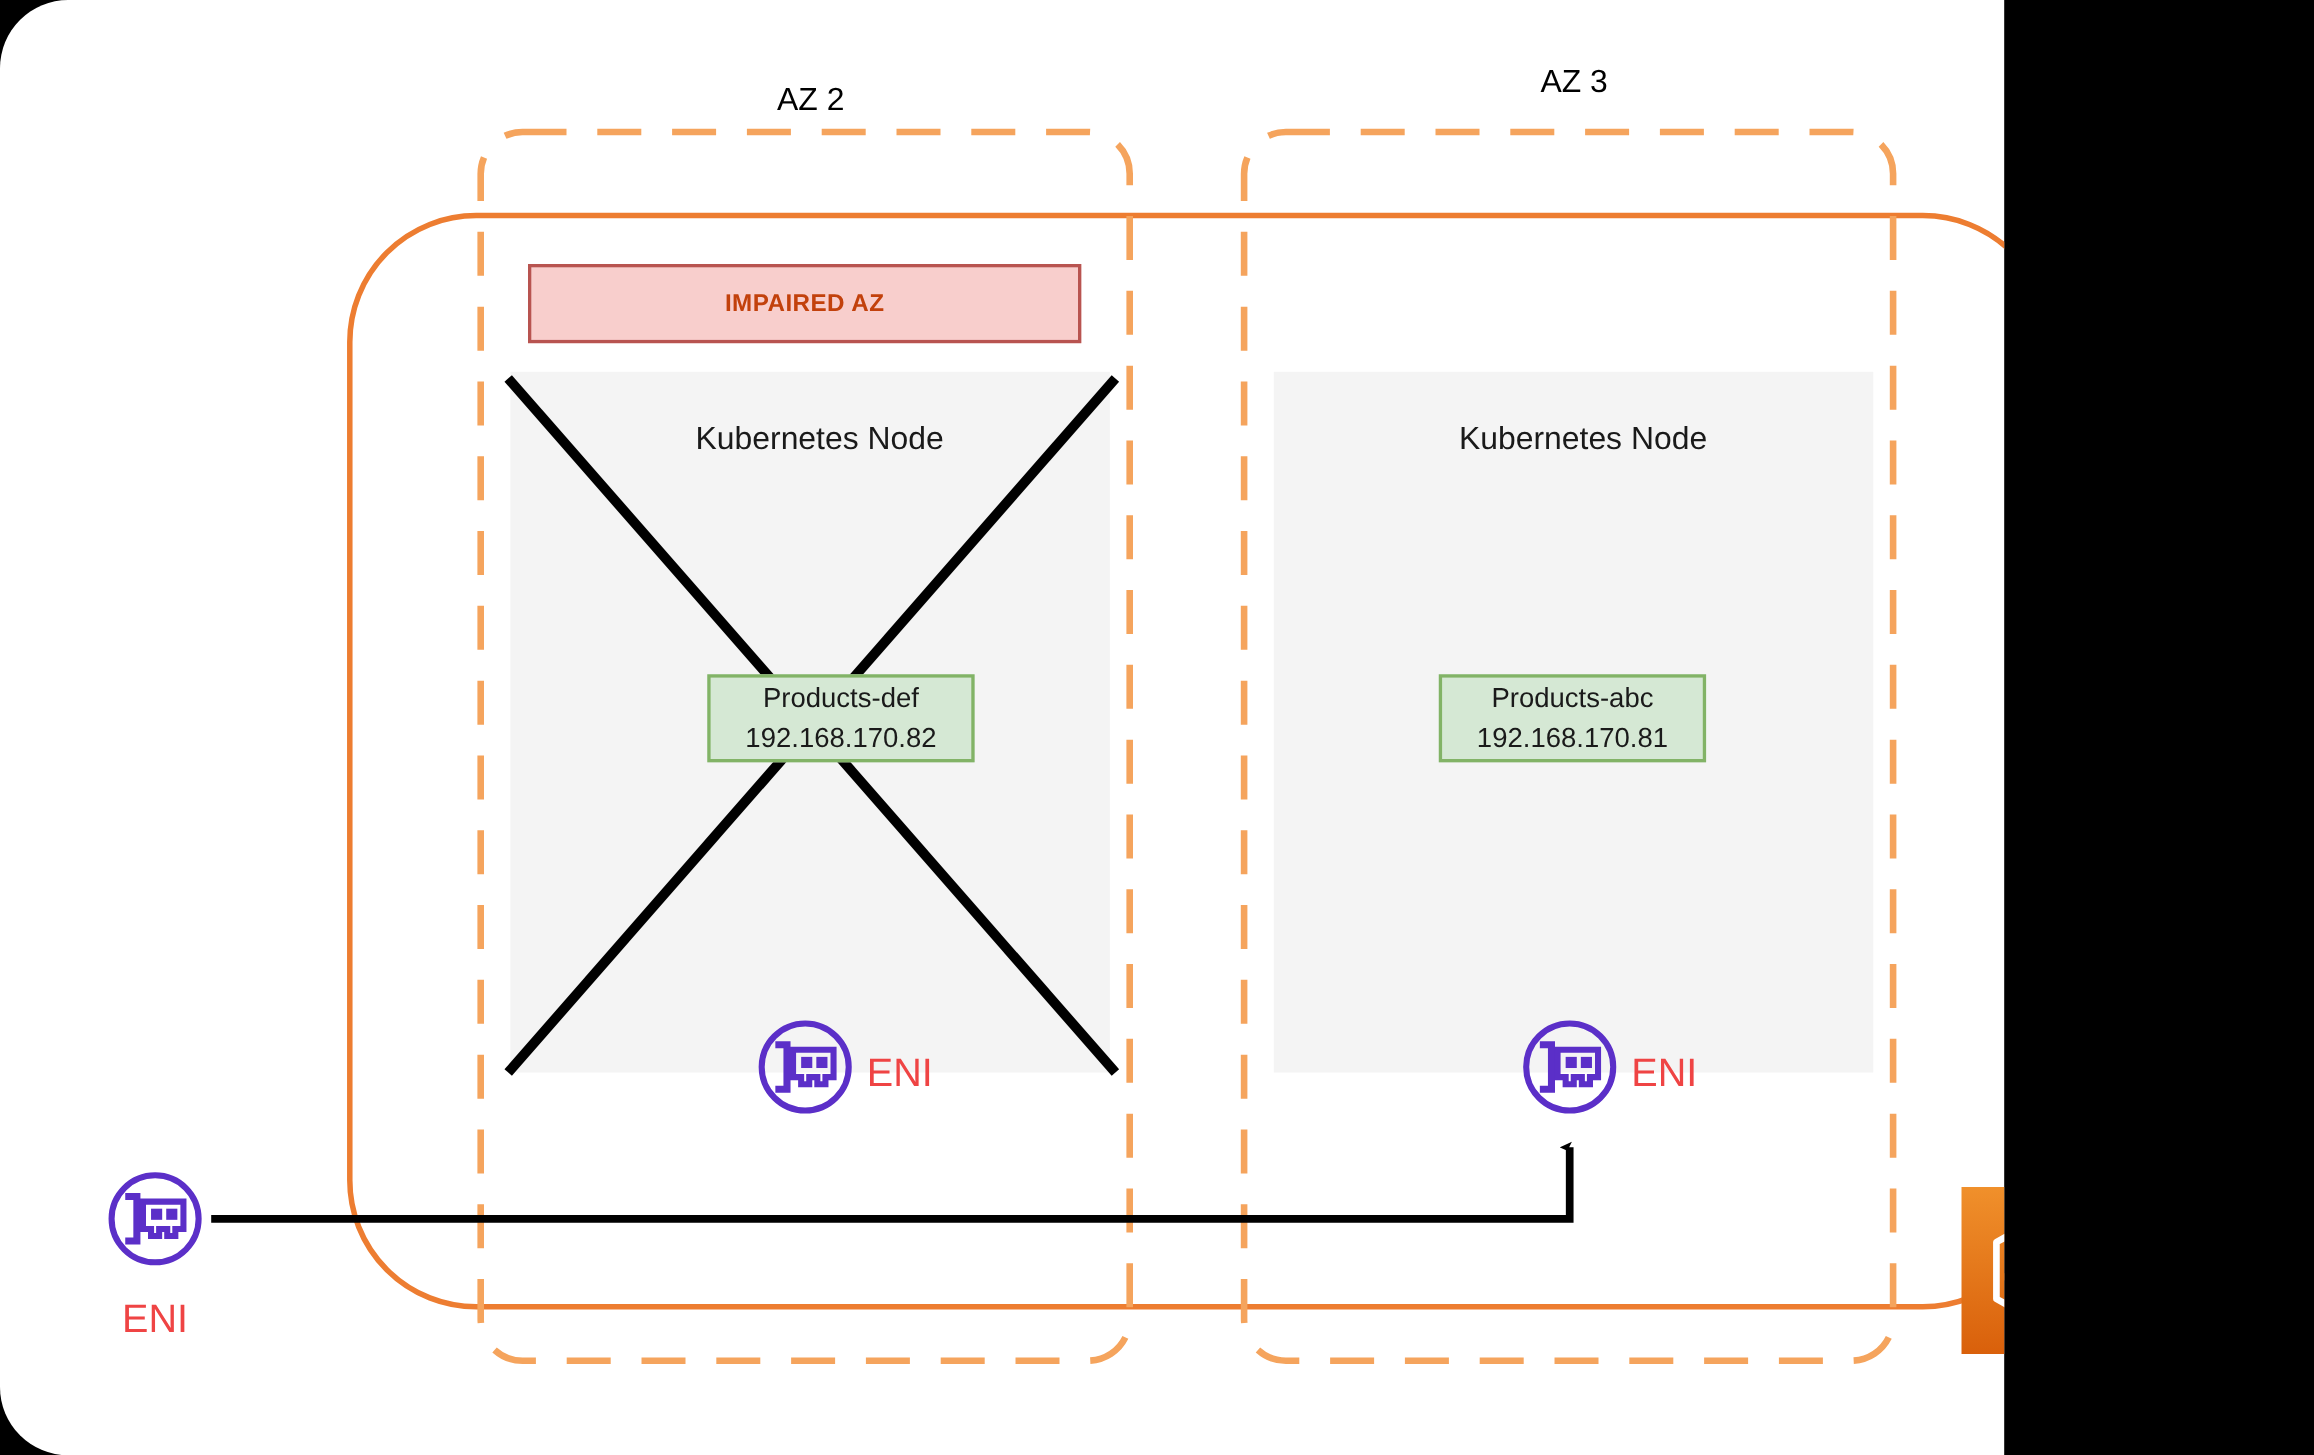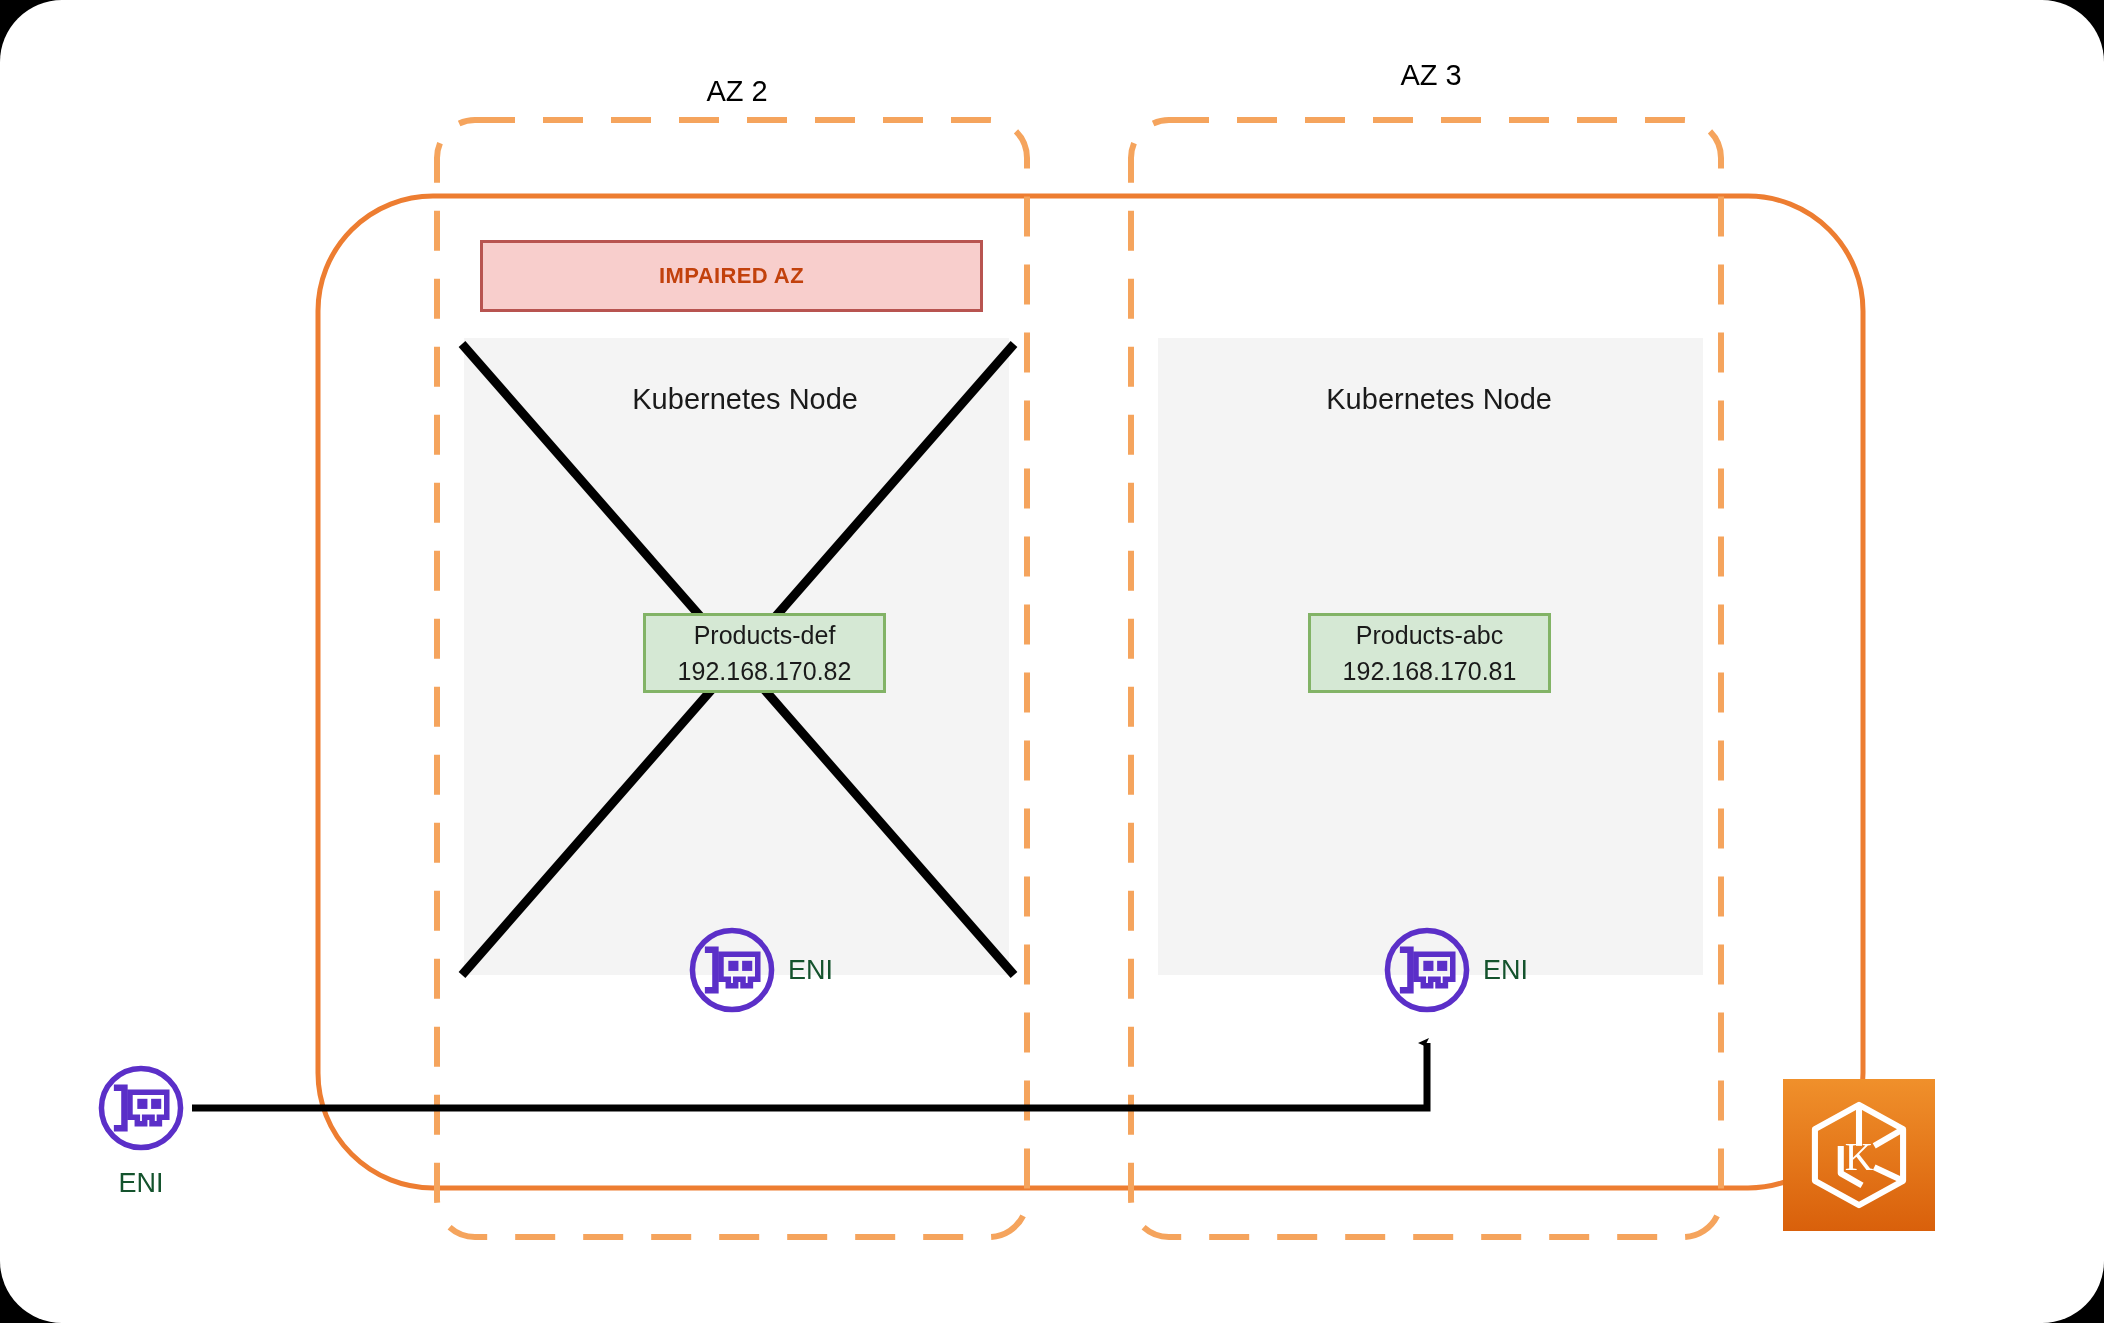--- a/index.html
+++ b/index.html
@@ -2,25 +2,26 @@
 <html><head>
 <meta charset="utf-8">
 <style>
   html, body {
     margin: 0;
     padding: 0;
     background: #000000;
   }
   #stage {
     position: relative;
-    width: 2104px;
+    width: 1796px;
     height: 1323px;
     background: #000000;
     overflow: hidden;
     font-family: "Liberation Sans", sans-serif;
+    padding-left: 26px;
   }
   #card {
     position: absolute;
     left: 0; top: 0;
     width: 2104px;
     height: 1323px;
     background: #ffffff;
     border-radius: 62px;
     overflow: hidden;
   }
@@ -79,23 +80,24 @@
     position: absolute;
     display: flex;
     align-items: center;
     gap: 10px;
   }
   .eni-wrap.stacked {
     flex-direction: column;
     gap: 14px;
   }
   .eni-label {
-    font-size: 27px;
-    color: #14532d;
+    font-size: 36px;
+    color: #ef4444;
     white-space: nowrap;
+    margin-top: 10px;
   }
   .eks-logo {
     position: absolute;
   }
 </style>
 </head>
 <body>
 
 <div id="stage">
   <div id="card">

